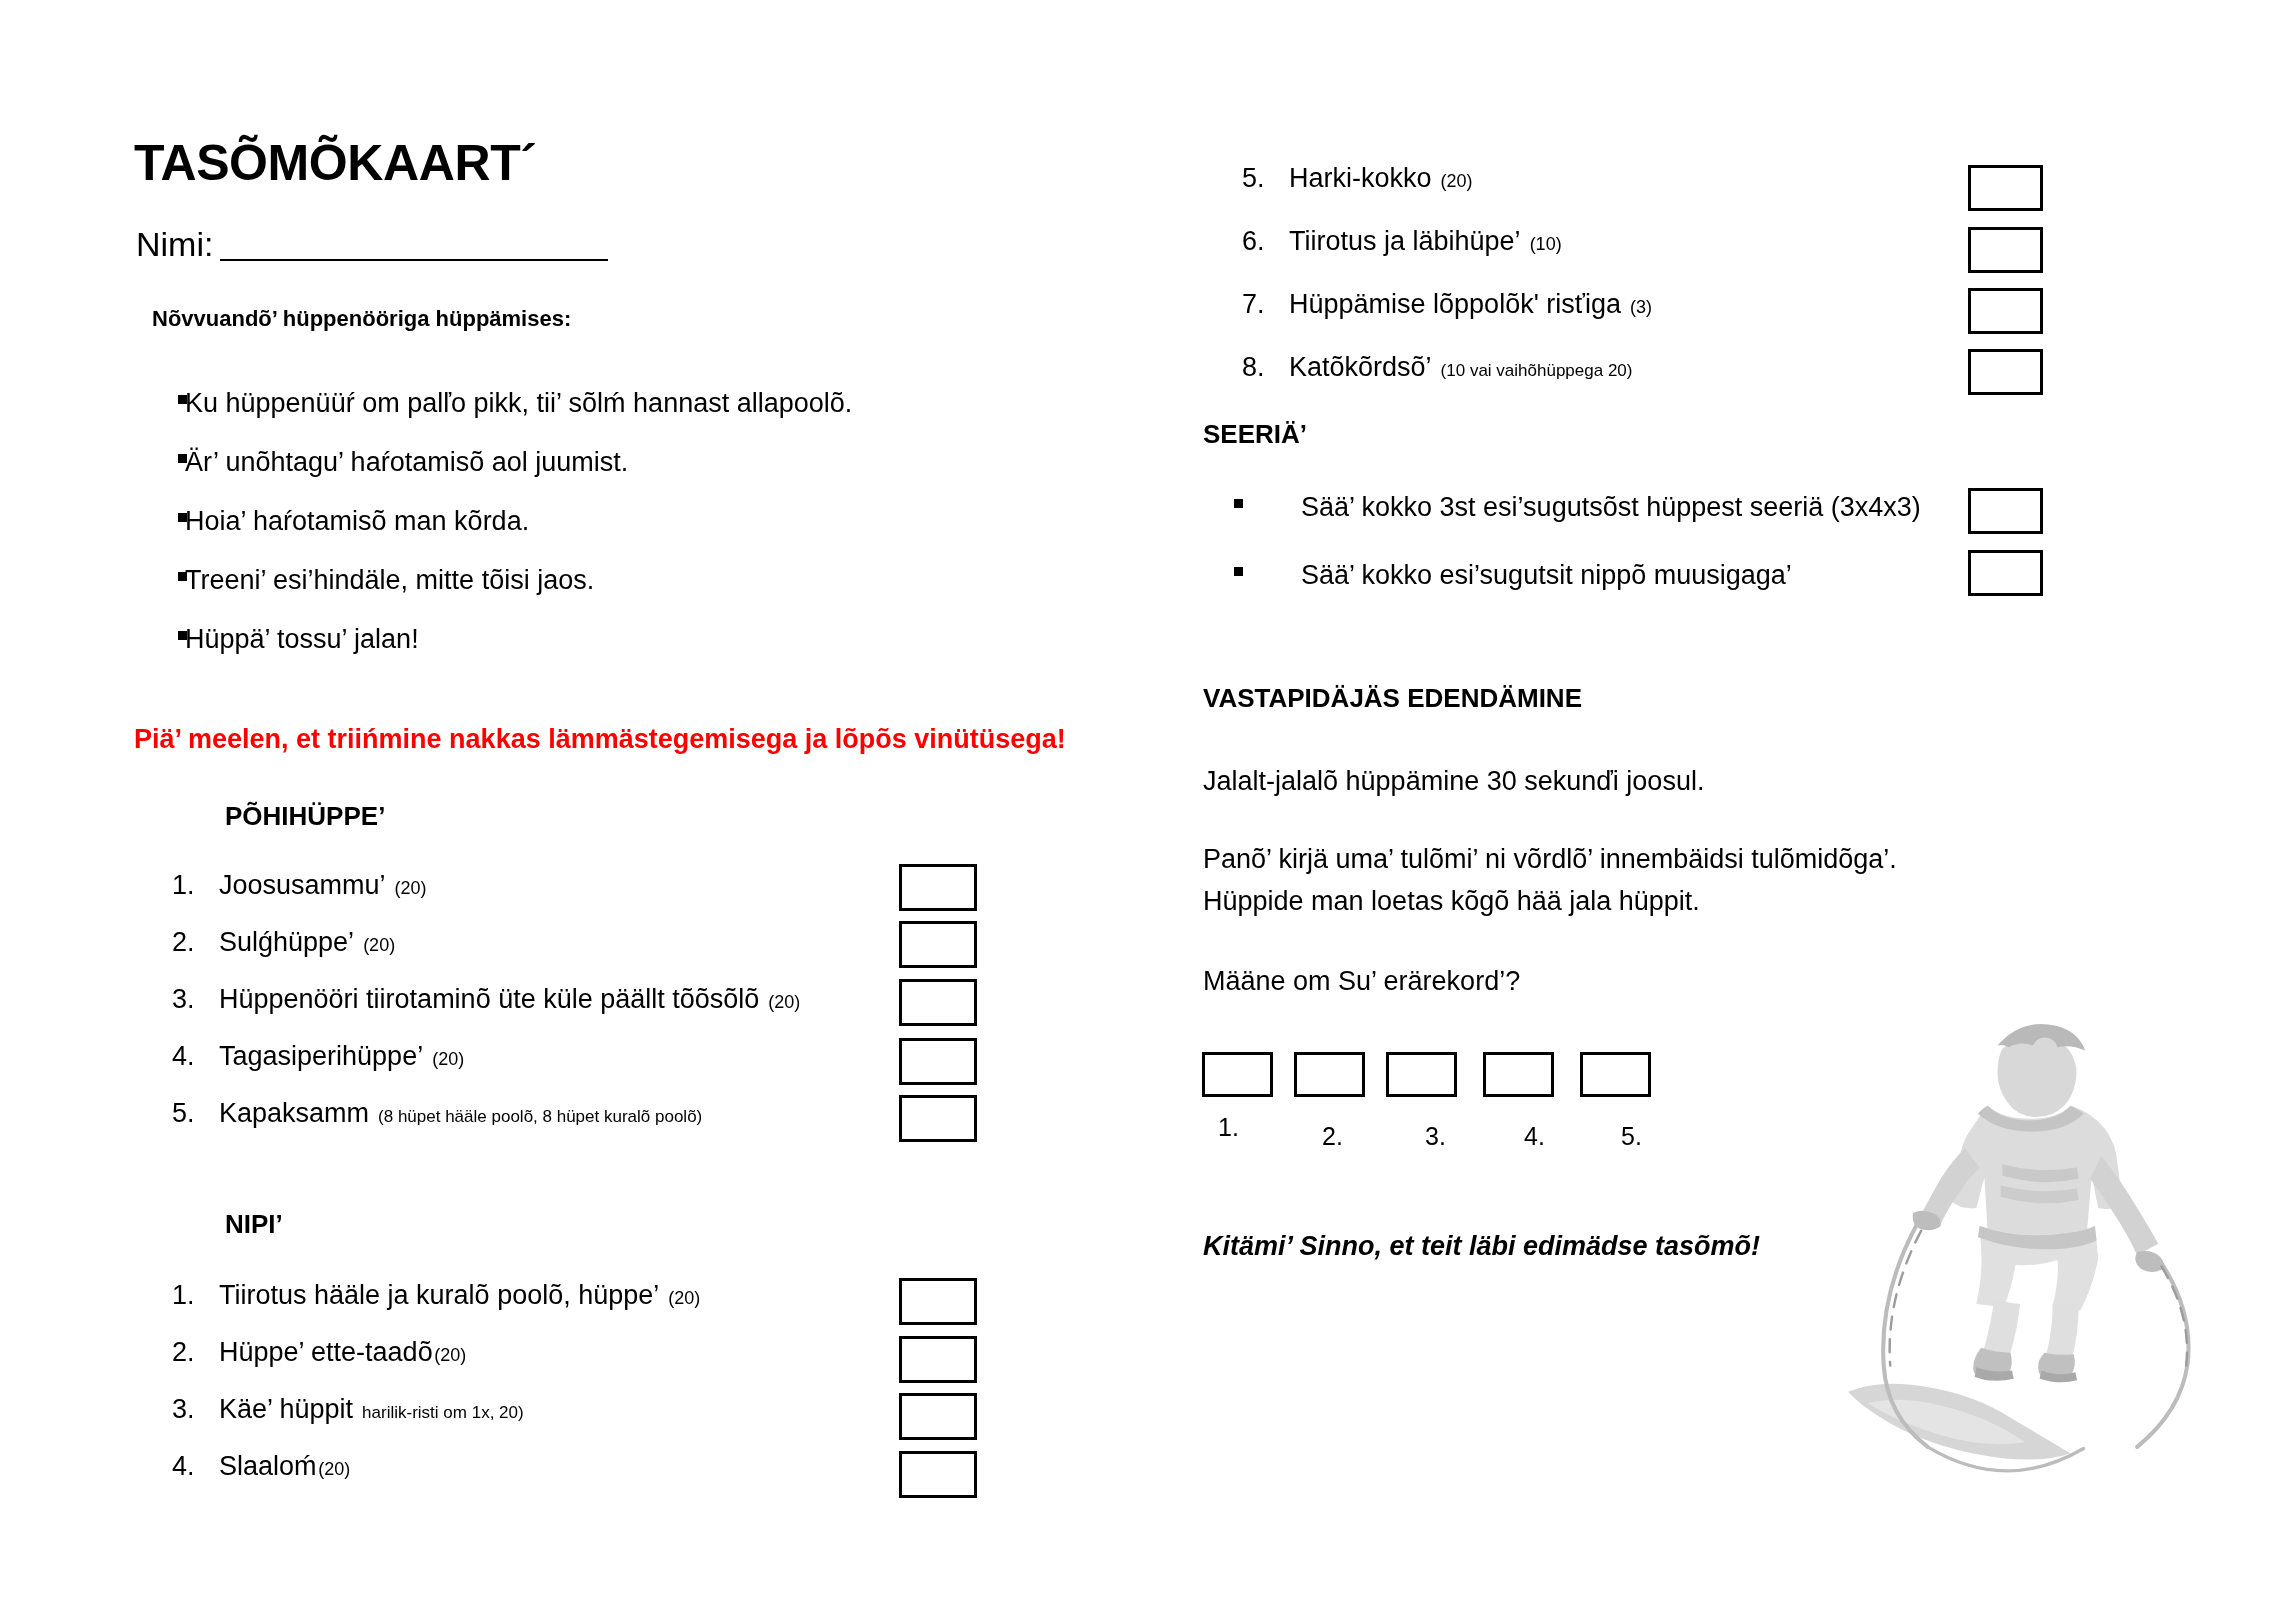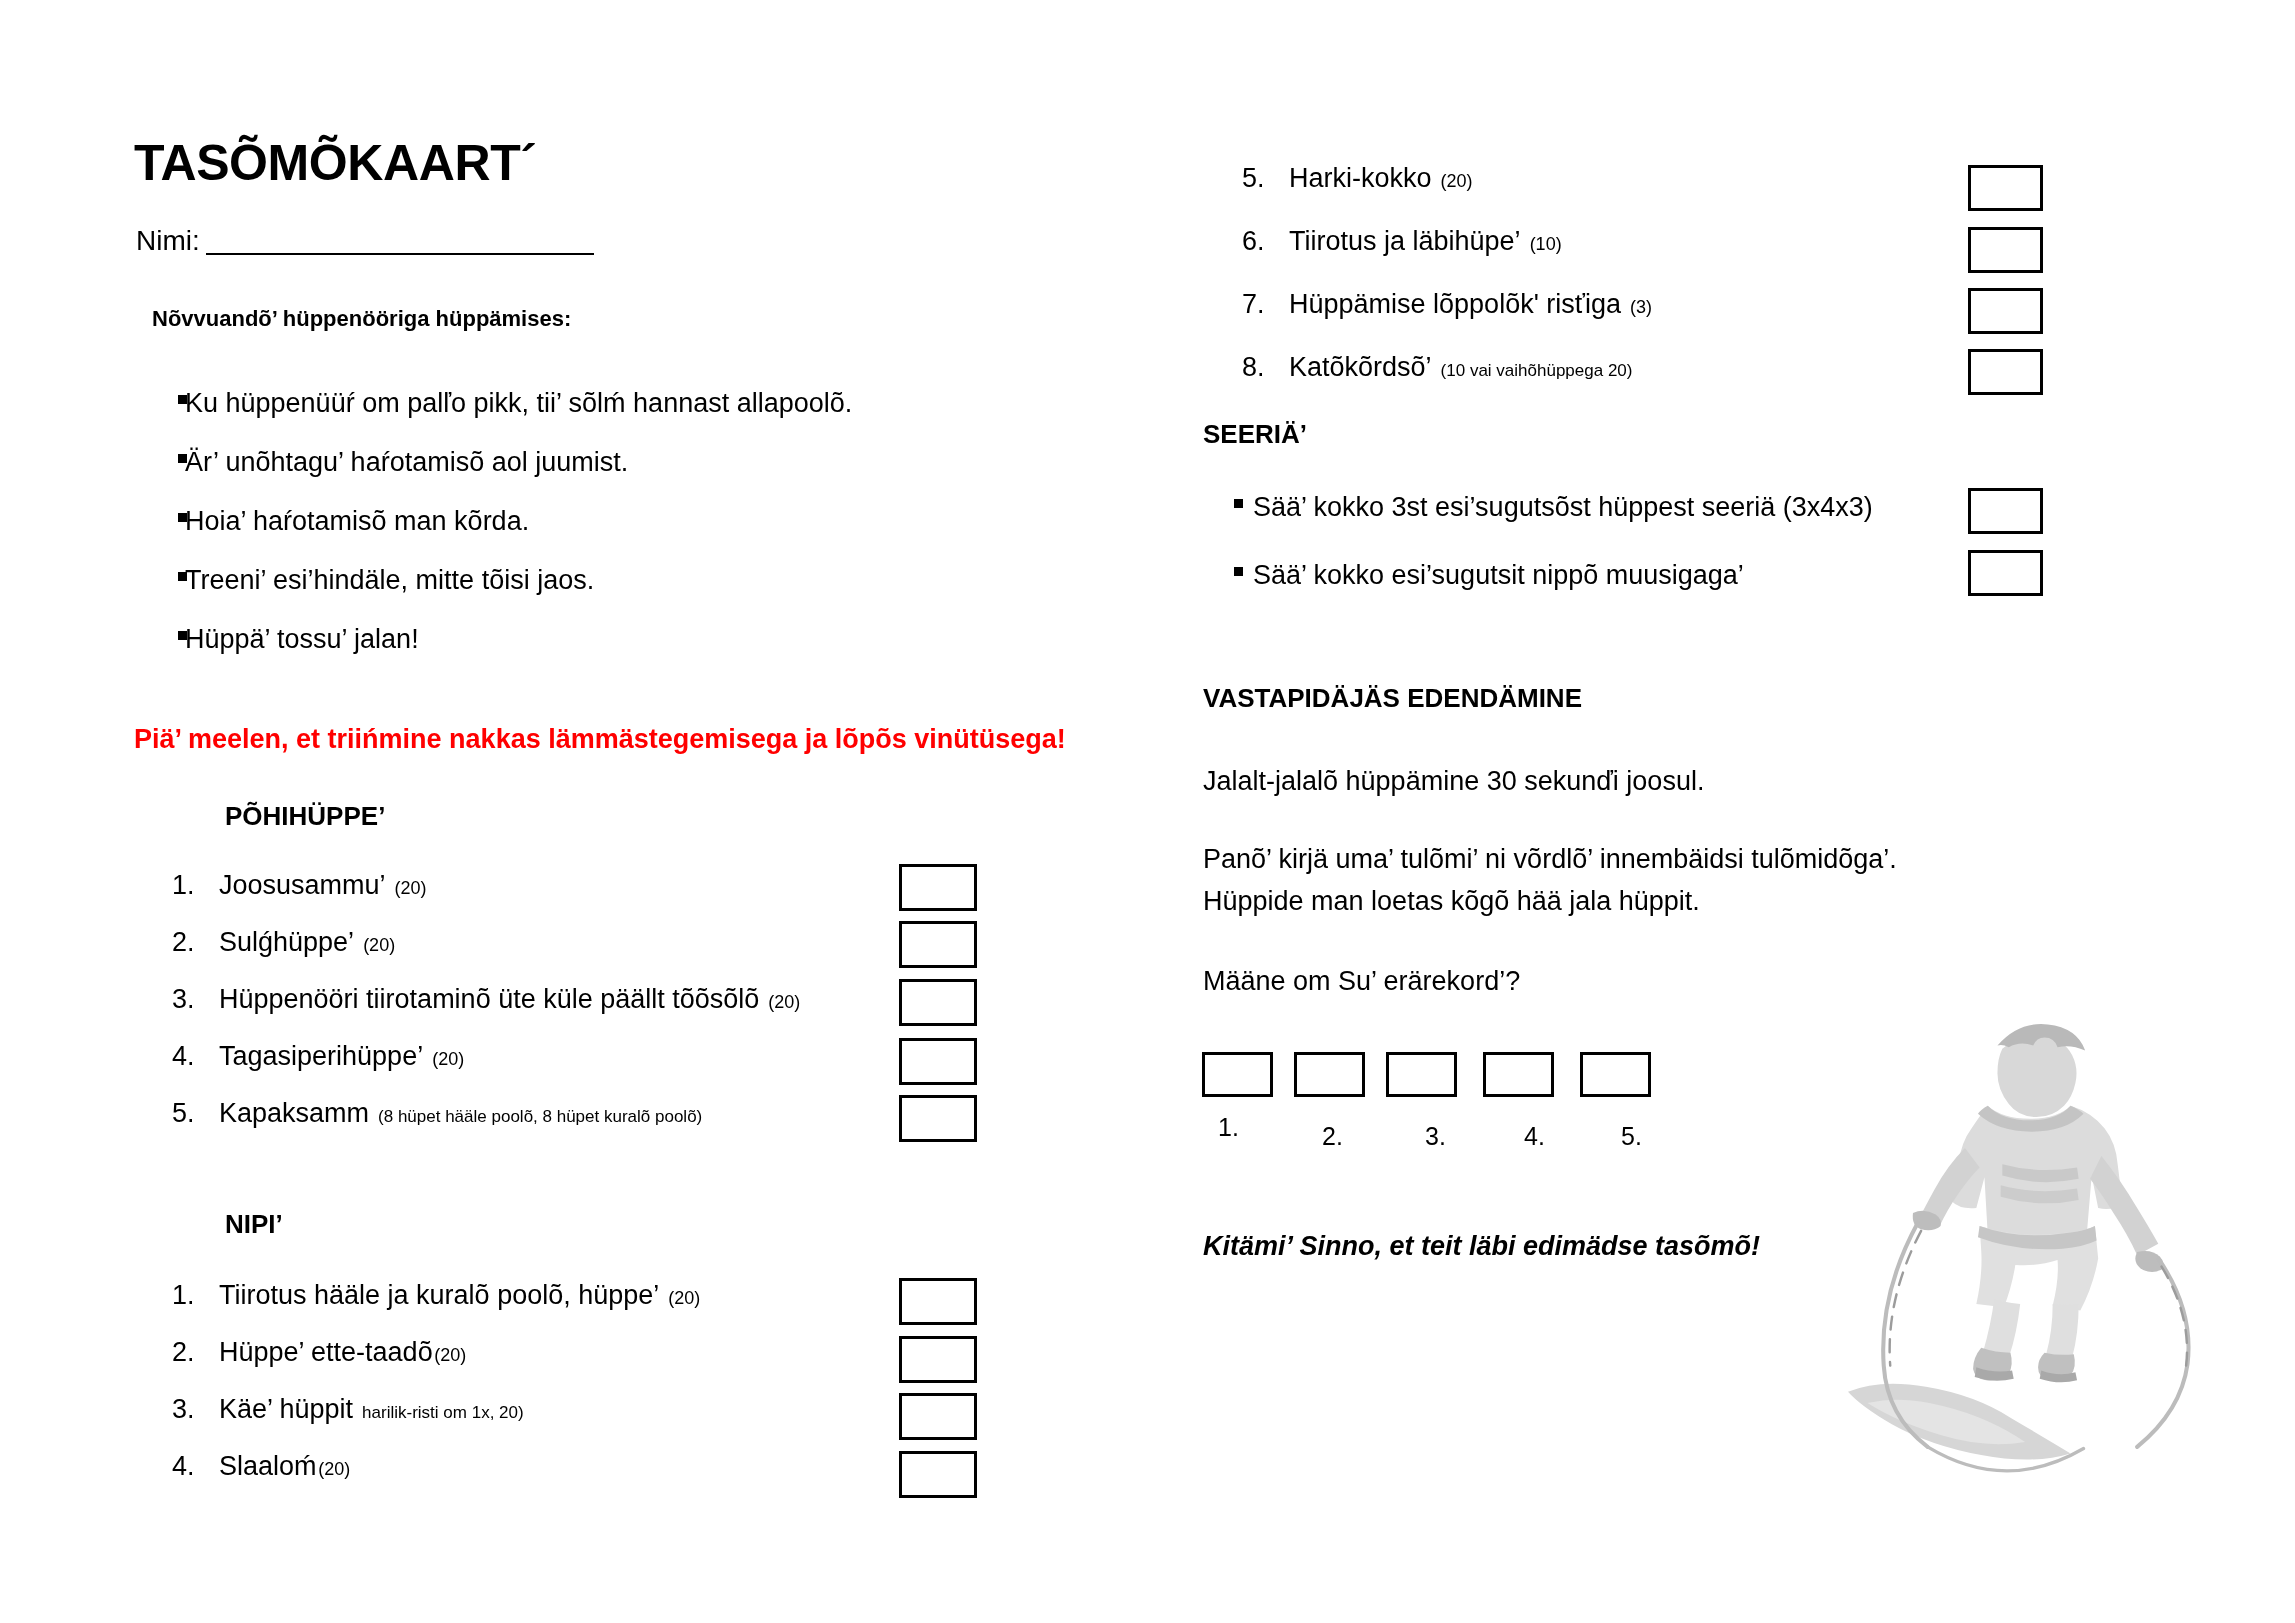--- a/index.html
+++ b/index.html
@@ -33,21 +33,21 @@
     letter-spacing: -0.4px;
     line-height: 1;
   }
 
   .nimi-row {
     position: absolute;
     left: 136px;
     top: 203px;
     display: flex;
     align-items: flex-end;
-    font-size: 28px;
+    font-size: 34px;
   }
   .nimi-label { line-height: 1; }
   .nimi-rule {
     display: inline-block;
     width: 388px;
     border-bottom: 2.4px solid #000;
     margin-left: 6.5px;
     height: 24px;
   }
 
@@ -126,20 +126,21 @@
   .reps.tight { margin-left: 1.6px; }
   .reps.small { font-size: 17px; }
 
   
   .seeria-row {
     position: relative;
     display: flex;
     align-items: flex-start;
     font-size: 27px;
     line-height: 1.1;
+    gap: 48px;
   }
   .seeria-row .bullet-marker { padding-left: 31px; width: 50px; flex: 0 0 50px; }
 
   
   .chk {
     position: absolute;
     background: #ffffff;
     border: 3.2px solid #000000;
     box-sizing: border-box;
   }

